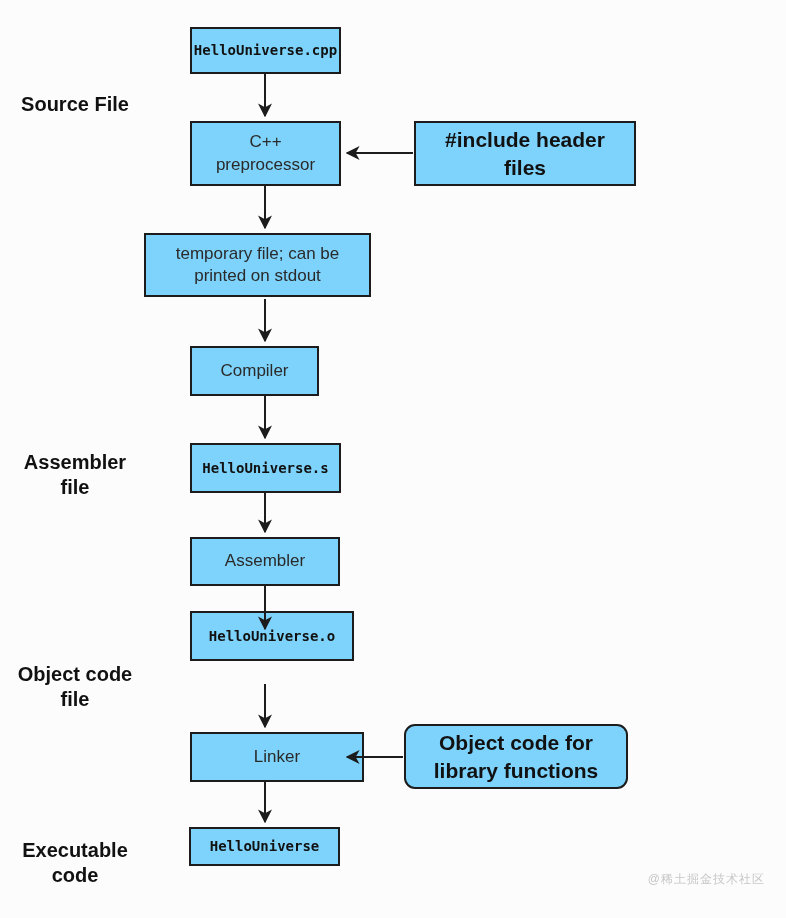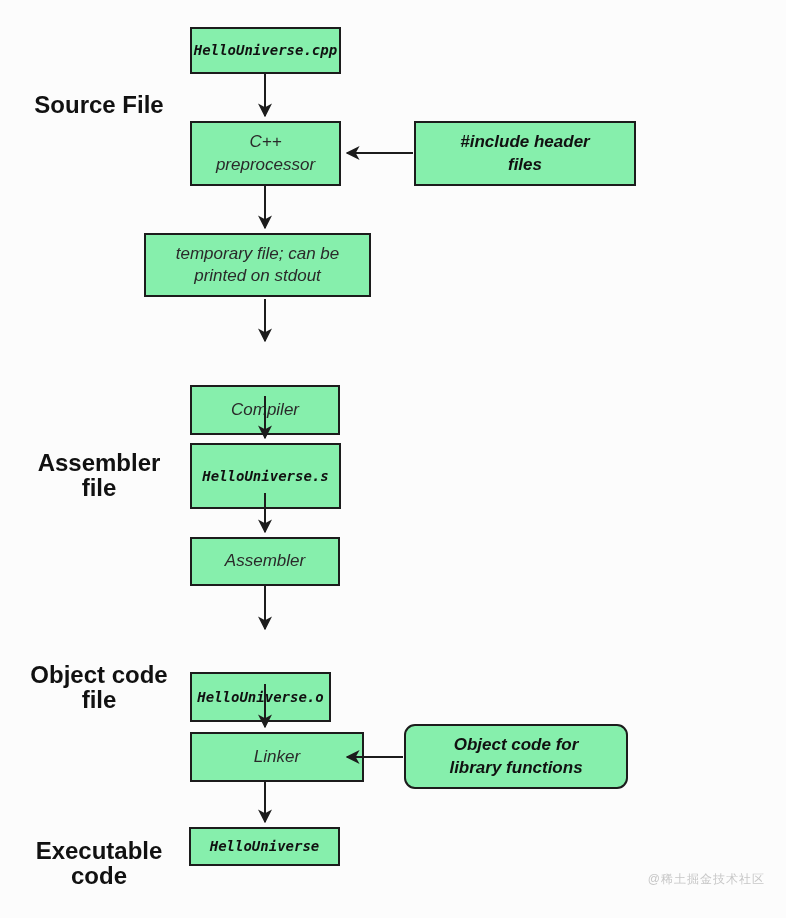--- a/index.html
+++ b/index.html
@@ -12,51 +12,50 @@
     width: 786px;
     height: 918px;
     background: #fcfcfc;
     font-family: "Liberation Sans", sans-serif;
     color: #1a1a1a;
     overflow: hidden;
   }
   .box {
     position: absolute;
     border: 2px solid #1c1c1c;
-    background: #86efac;
+    background: #7dd3fc;
     display: flex;
     align-items: center;
     justify-content: center;
     text-align: center;
     box-sizing: border-box;
     white-space: pre-line;
     line-height: 1.3;
-    font-style: italic;
   }
   .box.plain {
     font-size: 17px;
     color: #2a2a2a;
   }
   .box.code {
     font-family: "DejaVu Sans Mono", "Liberation Mono", monospace;
     font-size: 14px;
     font-weight: bold;
     color: #111;
   }
   .box.callout {
-    font-size: 17px;
+    font-size: 21px;
     font-weight: bold;
     color: #111;
   }
   .stage-label {
     position: absolute;
     width: 150px;
-    left: 24px;
+    left: 0;
     text-align: center;
-    font-size: 24px;
+    font-size: 20px;
     font-weight: bold;
     line-height: 25px;
     color: #111;
     white-space: pre-line;
   }
   #arrow-layer {
     position: absolute;
     left: 0;
     top: 0;
     pointer-events: none;
@@ -81,24 +80,24 @@
   <div class="stage-label" style="top:642px;margin-top:20px;">Object code
 file</div>
   <div class="stage-label" style="top:838px;">Executable
 code</div>
 
   <div class="box code" style="left:190px; top:27px;  width:151px; height:47px;">HelloUniverse.cpp</div>
   <div class="box plain" style="left:190px; top:121px; width:151px; height:65px;">C++
 preprocessor</div>
   <div class="box plain" style="left:144px; top:233px; width:227px; height:64px;">temporary file; can be
 printed on stdout</div>
-  <div class="box plain" style="left:190px; top:346px; width:150px; height:50px;margin-top:39px;">Compiler</div>
-  <div class="box code" style="left:190px; top:443px; width:151px; height:66px;">HelloUniverse.s</div>
+  <div class="box plain" style="left:190px; top:346px; width:129px; height:50px;">Compiler</div>
+  <div class="box code" style="left:190px; top:443px; width:151px; height:50px;">HelloUniverse.s</div>
   <div class="box plain" style="left:190px; top:537px; width:150px; height:49px;">Assembler</div>
-  <div class="box code" style="left:190px; top:672px; width:141px; height:50px;">HelloUniverse.o</div>
+  <div class="box code" style="left:190px; top:611px; width:164px; height:50px;">HelloUniverse.o</div>
   <div class="box plain" style="left:190px; top:732px; width:174px; height:50px;">Linker</div>
   <div class="box code" style="left:189px; top:827px; width:151px; height:39px;">HelloUniverse</div>
 
   <div class="box callout" style="left:414px; top:121px; width:222px; height:65px;">#include header
 files</div>
   <div class="box callout" style="left:404px; top:724px; width:224px; height:65px;border-radius:11px;">Object code for
 library functions</div>
 
   <svg id="arrow-layer" width="786" height="918" viewBox="0 0 786 918">
     <defs>

